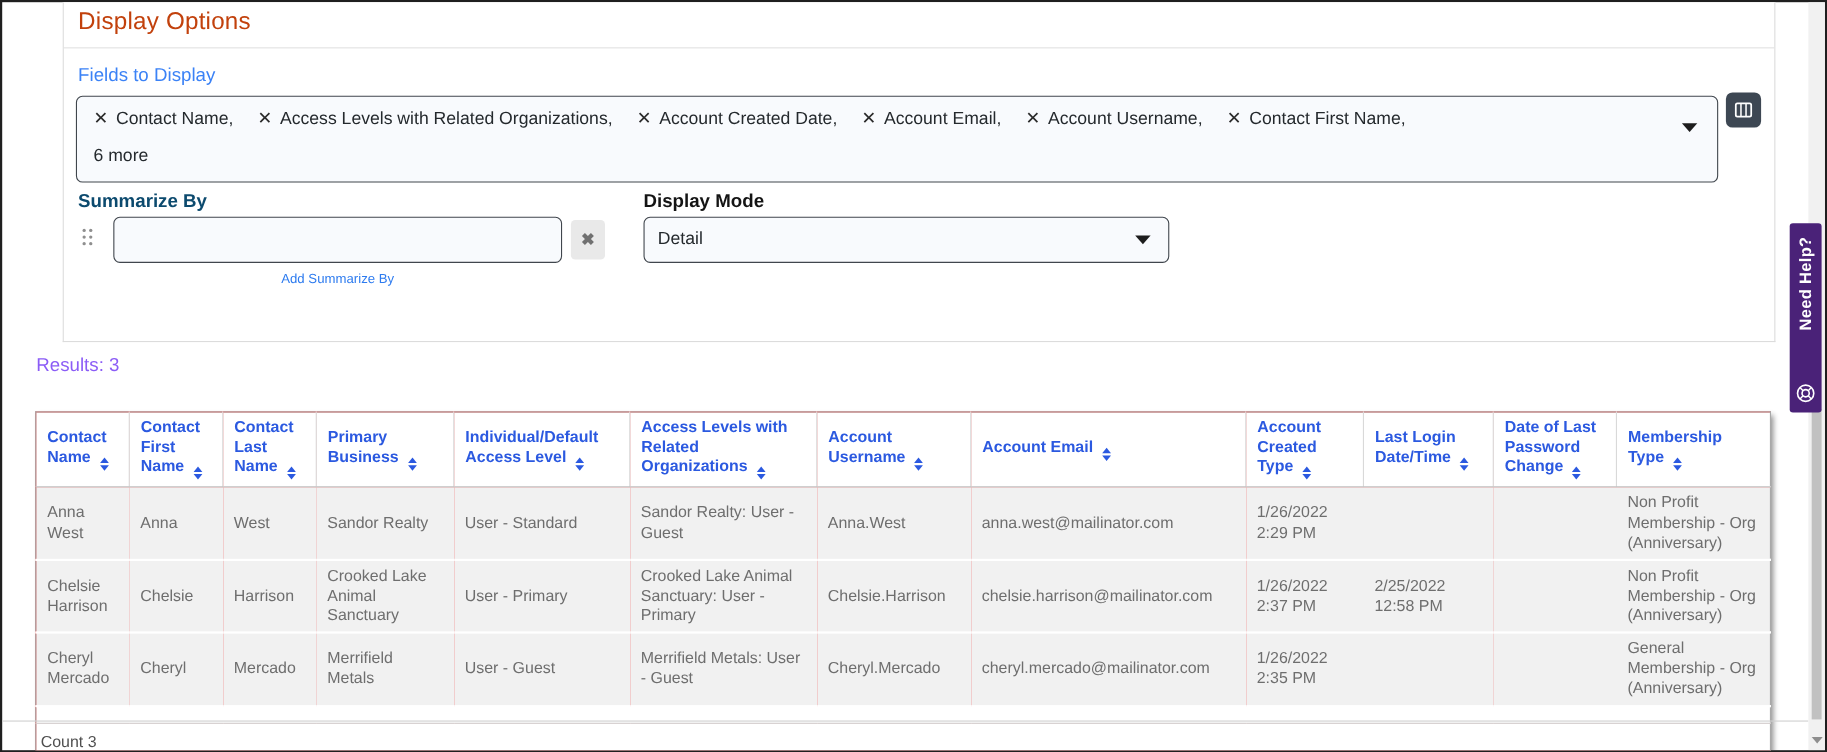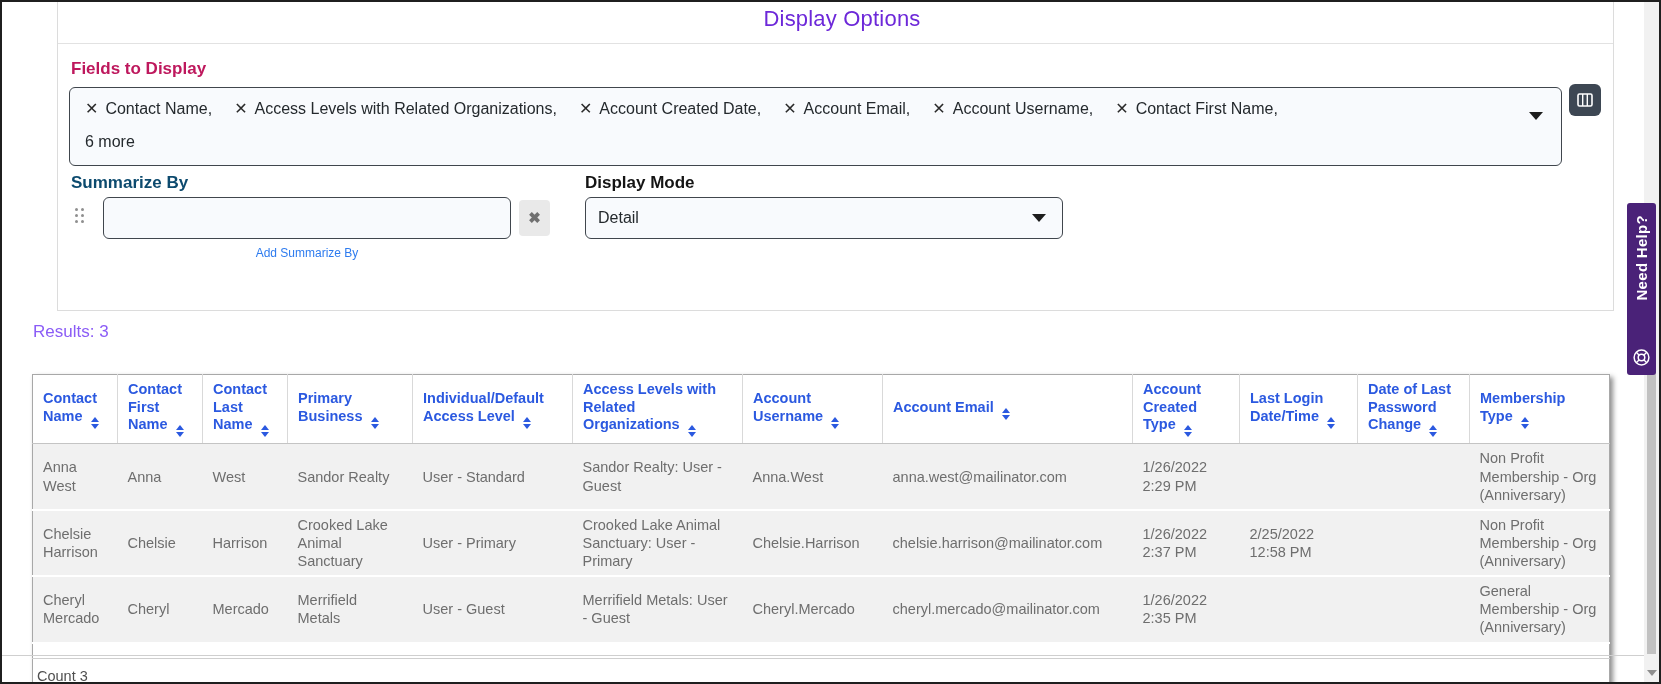--- a/index.html
+++ b/index.html
@@ -17,22 +17,22 @@
     background:#ffffff;border:2px solid #1f1f1f;
     font-family:"Liberation Sans",sans-serif;color:#222;
   }
 
   
   .card{
     position:absolute;left:55px;top:-2px;width:1557px;height:311px;
     border:1px solid #dcdcdc;border-top:none;background:#fff;
   }
   .card-header{height:44px;border-bottom:1px solid #e2e2e2;padding:6px 0 0 13px;}
-  .card-header h2{margin:0;font-size:22px;font-weight:400;color:#6d28d9;letter-spacing:.2px;text-align:center;}
-  .fields-label{position:absolute;left:13px;top:59px;font-size:17px;font-weight:bold;color:#be185d;}
+  .card-header h2{margin:0;font-size:22px;font-weight:400;color:#c2410c;letter-spacing:.2px;}
+  .fields-label{position:absolute;left:13px;top:59px;font-size:17px;font-weight:normal;color:#3b82f6;}
   .fields-box{
     position:absolute;left:11px;top:87px;width:1493px;height:79px;
     background:#f8fafd;border:1px solid #40464d;border-radius:6px;
   }
   .chips-line{display:flex;flex-wrap:nowrap;column-gap:22px;padding:12px 55px 0 15px;align-items:center;}
   .chip{display:inline-flex;align-items:center;white-space:nowrap;font-size:16px;color:#24292d;}
   .chip-x{font-size:16px;color:#2a2a2a;margin-right:7px;cursor:pointer;line-height:1;}
   .more-line{padding:15px 0 0 15px;font-size:16px;color:#24292d;}
   .caret{
     width:0;height:0;border-left:7px solid transparent;border-right:7px solid transparent;

